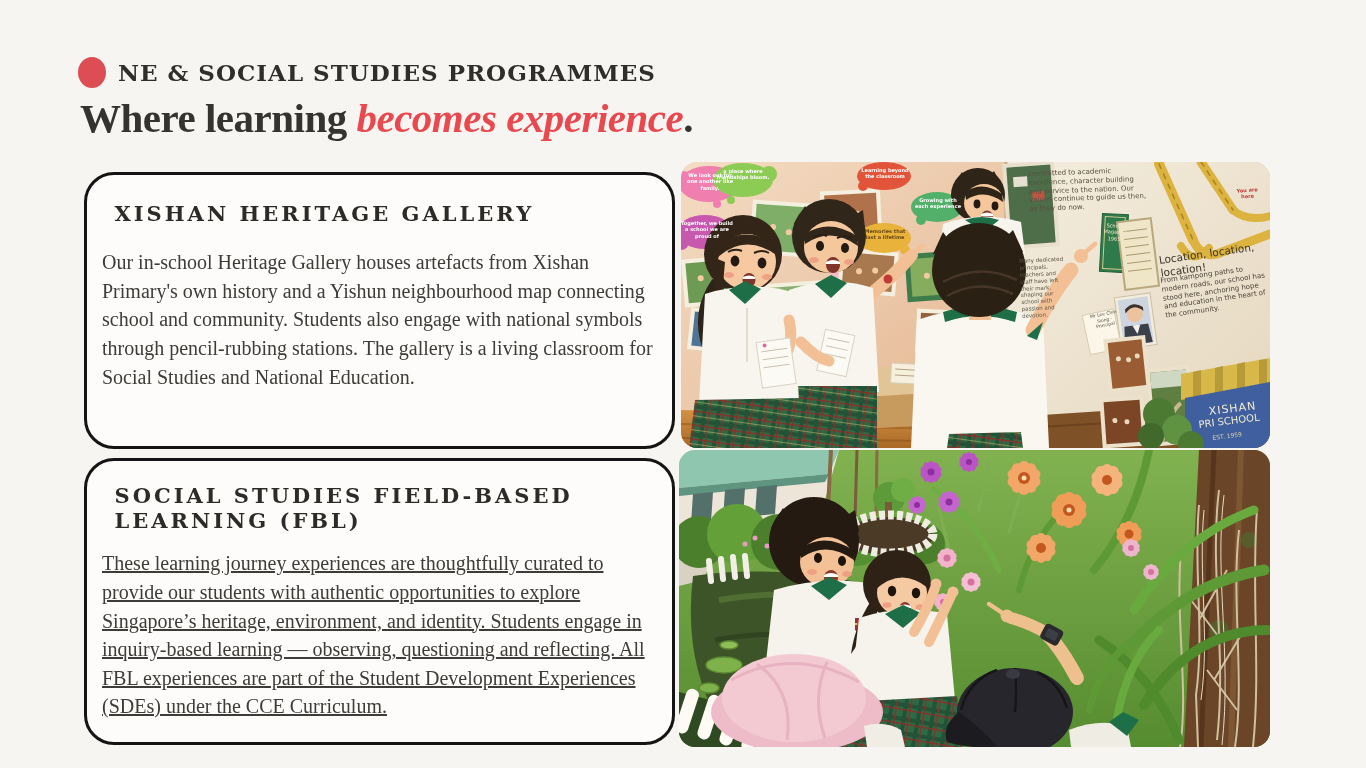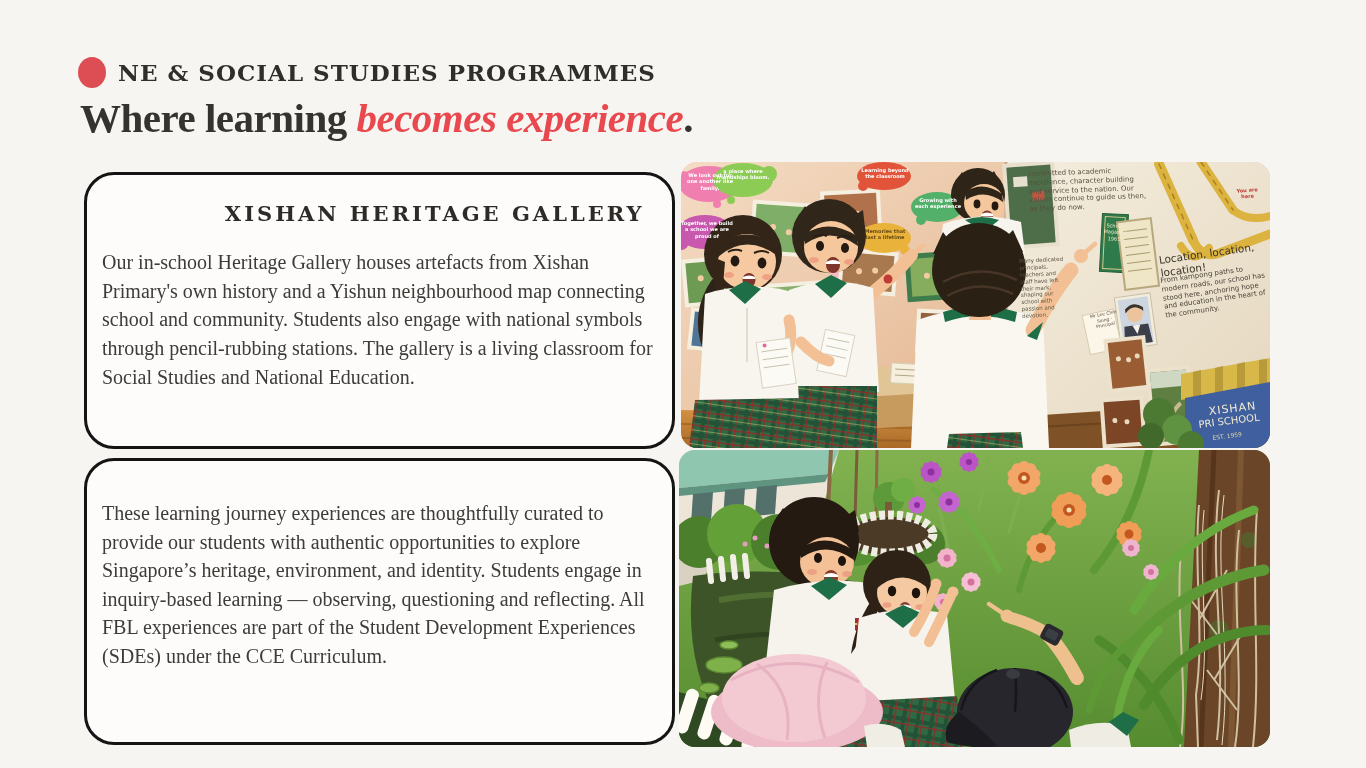--- a/index.html
+++ b/index.html
@@ -10,25 +10,25 @@
   .dot{width:28px;height:31px;border-radius:50%;background:#dd4e54;flex:0 0 auto;}
   .eyebrow{font-size:23px;font-weight:bold;letter-spacing:1px;color:#2f2e2b;white-space:nowrap;}
   .headline{position:absolute;left:80px;top:94px;font-size:41px;font-weight:bold;color:#35332f;
             letter-spacing:-0.5px;white-space:nowrap;font-family:Liberation Serif, serif;}
   .headline .accent{color:#e8484e;font-style:italic;}
   
   .card{position:absolute;left:84px;width:591px;background:#fdfcfa;border:3px solid #141414;
         border-radius:30px;box-sizing:border-box;padding:26px 15px 0 15px;}
   .card-1{top:172px;height:277px;}
   .card-2{top:458px;height:287px;padding-top:22px;}
-  .card-title{text-align:right;font-weight:bold;font-size:21px;letter-spacing:3px;
+  .card-title{text-align:left;font-weight:bold;font-size:21px;letter-spacing:3px;
               color:#2c2b28;line-height:1.2;margin:0 auto;max-width:530px;}
   .card-body{margin-top:22px;font-size:20px;line-height:1.43;color:#3e3c39;
              font-family:"Liberation Serif",serif;}
-  .card-2 .card-body{margin-top:16px;}
+  .card-2 .card-body{margin-top:16px;text-decoration:underline;}
   
   .fig{position:absolute;border-radius:16px;overflow:hidden;background:#d8c9b2;}
   .fig-1{left:681px;top:162px;width:589px;height:286px;}
   .fig-2{left:679px;top:450px;width:591px;height:297px;}
   .fig svg{display:block;width:100%;height:100%;}
   
   .ov{position:absolute;transform-origin:0 0;color:#4a4438;line-height:1.25;pointer-events:none;
       font-family:"DejaVu Sans",sans-serif;}
   .ov-bubble{font-size:5px;text-align:center;color:#ffffff;font-weight:bold;}
   .ov-values{left:347px;top:8px;width:118px;font-size:7px;transform:rotate(-2deg);color:#55503f;}
@@ -60,20 +60,21 @@
     </div>
     <h1 class="headline" style="margin:0"><span>Where learning </span><span class="accent">becomes experience</span><span>.</span></h1>
   </header>
 
   <section class="card card-1">
     <h3 class="card-title">XISHAN HERITAGE GALLERY</h3>
     <p class="card-body" style="margin-bottom:16px">Our in-school Heritage Gallery houses artefacts from Xishan Primary's own history and a Yishun neighbourhood map connecting school and community. Students also engage with national symbols through pencil-rubbing stations. The gallery is a living classroom for Social Studies and National Education.</p>
   </section>
 
   <section class="card card-2">
+    <h3 class="card-title">SOCIAL STUDIES FIELD-BASED LEARNING (FBL)</h3>
     <p class="card-body" style="margin-bottom:0">These learning journey experiences are thoughtfully curated to provide our students with authentic opportunities to explore Singapore’s heritage, environment, and identity. Students engage in inquiry-based learning — observing, questioning and reflecting. All FBL experiences are part of the Student Development Experiences (SDEs) under the CCE Curriculum.</p>
   </section>
 
   <figure class="fig fig-1" style="margin:0">
     <svg viewBox="0 0 589 286" preserveAspectRatio="none">
       <defs>
         <linearGradient id="gWallL" x1="0" y1="0" x2="1" y2="1">
           <stop offset="0" stop-color="#f4dcc4"></stop>
             <stop offset="1" stop-color="#e4b691"></stop>
         </linearGradient>

